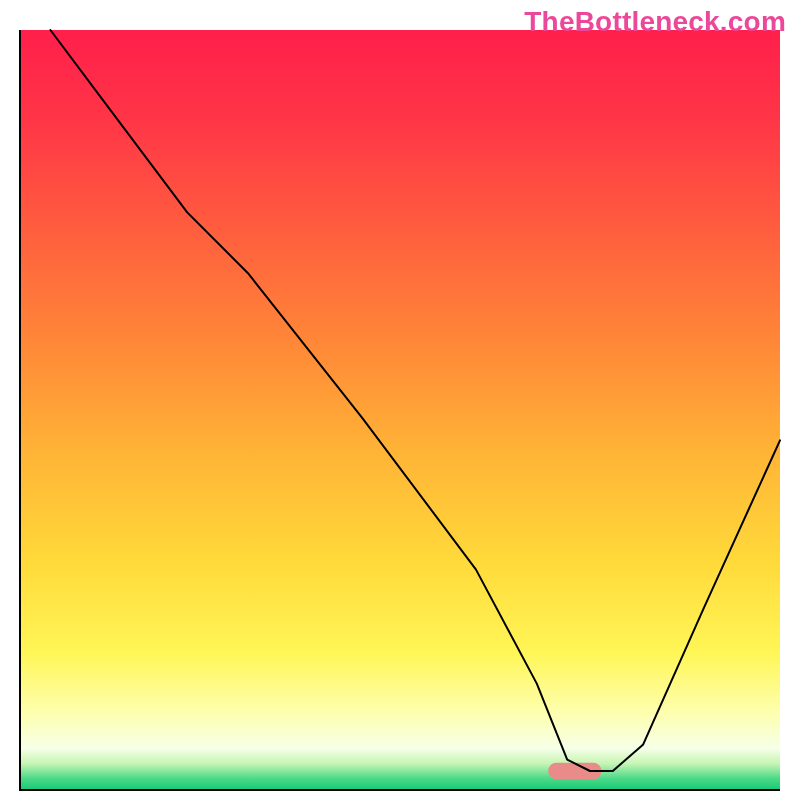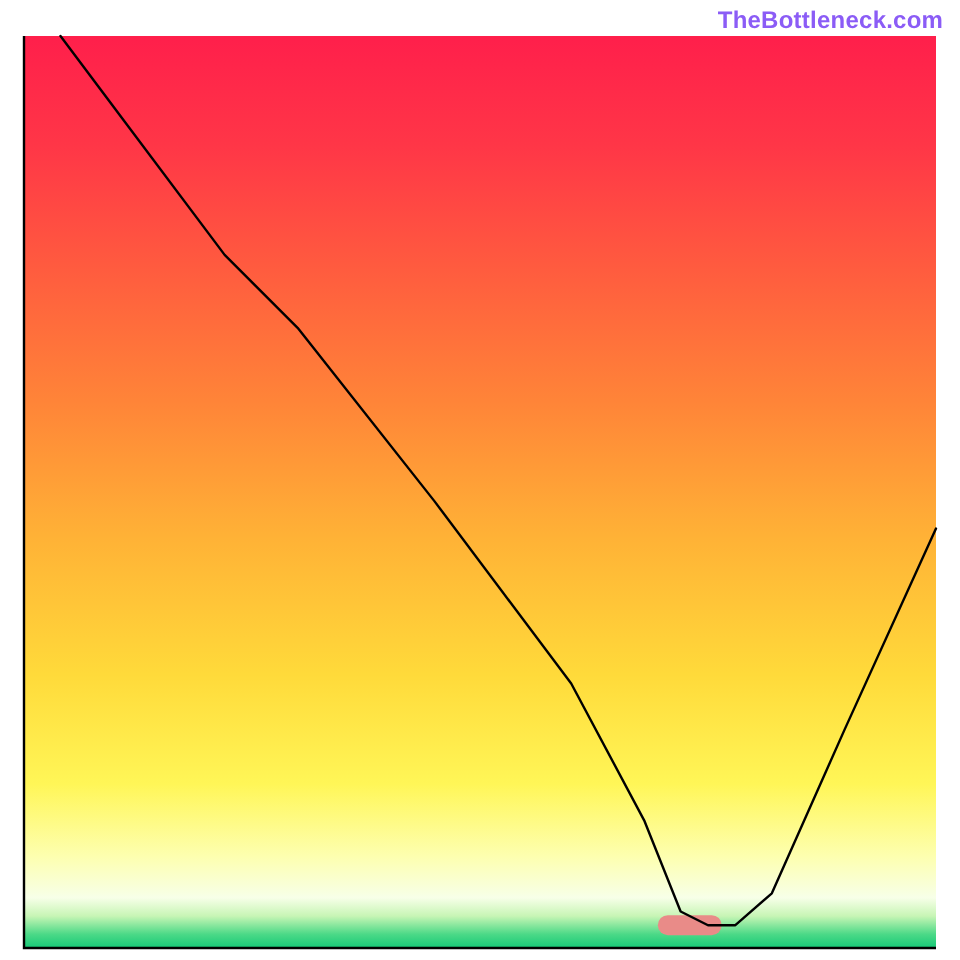--- a/index.html
+++ b/index.html
@@ -12,23 +12,23 @@
   }
   .chart-container {
     position: relative;
     width: 800px;
     height: 800px;
   }
   .watermark {
     position: absolute;
     top: 6px;
     right: 14px;
-    font-size: 20px;
+    font-size: 28px;
     font-weight: 600;
-    color: #8b5cf6;
+    color: #ec4899;
     letter-spacing: 0.2px;
     z-index: 3;
   }
   svg {
     position: absolute;
     top: 0;
     left: 0;
   }
 </style>
 </head>

